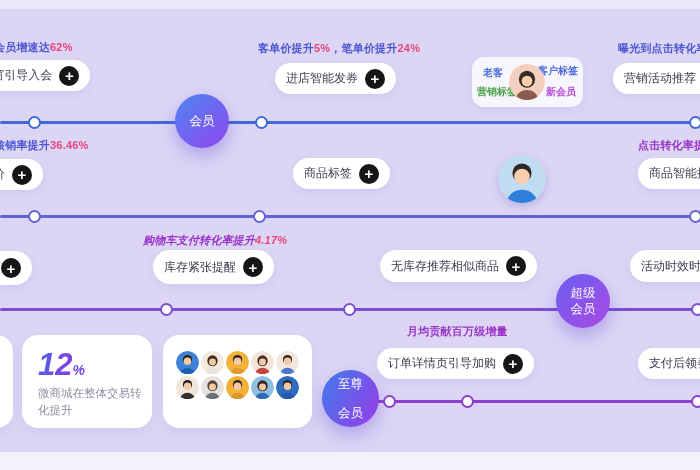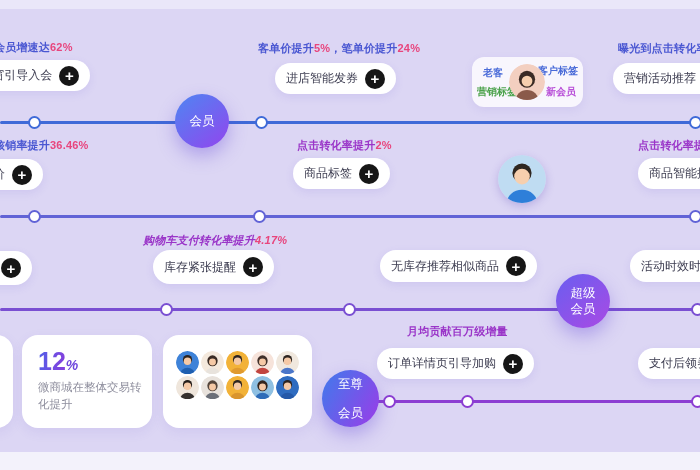--- a/index.html
+++ b/index.html
@@ -55,21 +55,21 @@
     background:repeating-linear-gradient(90deg,#f6b9ae 0 5px,transparent 5px 9px);}
   .coupon .amount{position:absolute;left:7px;top:13px;color:#fff;font-weight:700;font-size:13px;}
   .coupon .amount .cur{font-size:9px;}
   .coupon .bar{position:absolute;height:4px;border-radius:2px;background:#fad2c2;opacity:.85;}
   .coupon .bar.b1{left:40px;top:12px;width:22px;}
   .coupon .bar.b2{left:40px;top:19px;width:16px;opacity:.6;}
   .coupon .chip{position:absolute;left:40px;top:27px;width:22px;height:8px;border-radius:4px;background:#fdeee6;}
 
   .card{position:absolute;top:335px;height:93px;background:#fff;border-radius:16px;
     box-shadow:0 4px 12px rgba(110,90,210,.10);box-sizing:border-box;}
-  .stat-value{font-weight:700;font-size:25px;line-height:1;
+  .stat-value{font-style:italic;font-weight:700;font-size:31px;line-height:1;
     background:linear-gradient(100deg,#4f62e8,#8a3bdc);-webkit-background-clip:text;background-clip:text;color:transparent;}
   .stat-unit{font-size:14px;font-style:italic;color:#6d46dd;font-weight:700;}
   .stat-desc{margin-top:5px;font-size:11.5px;color:#8f8f9e;line-height:1.5;width:104px;}
 
   .avatars-grid{position:absolute;left:13px;top:16px;width:126px;display:flex;flex-wrap:wrap;gap:2px;}
   .mini-avatar{width:23px;height:23px;border-radius:50%;overflow:hidden;}
 </style>
 </head>
 <body>
 
@@ -128,23 +128,20 @@
   <div class="node b2" style="left:689px;top:209.5px;"></div>
 
   <div class="heading blue" style="left:-6px;top:138px;">
     <span>核销率提升</span><span class="num">36.46%</span>
   </div>
   <div class="pill" style="left:-78px;top:159px;">
     <span>页展示券后价</span>
     <span class="plus">+</span>
   </div>
 
-  <div class="heading purple" style="left:297px;top:138px;">
-    <span>点击转化率提升</span><span class="num">2%</span>
-  </div>
   <div class="pill" style="left:293px;top:158px;">
     <span>商品标签</span>
     <span class="plus">+</span>
   </div>
 
   <div class="photo-avatar"><svg width="100%" height="100%" viewBox="0 0 40 40" xmlns="http://www.w3.org/2000/svg">
     <circle cx="20" cy="20" r="20" fill="#bfdcf2"></circle>
     <ellipse cx="20" cy="41" rx="13" ry="12" fill="#2e7fd9"></ellipse>
         <circle cx="20" cy="15" r="8" fill="#2f2721"></circle>
         <circle cx="20" cy="18" r="6.5" fill="#f7cfae"></circle>

